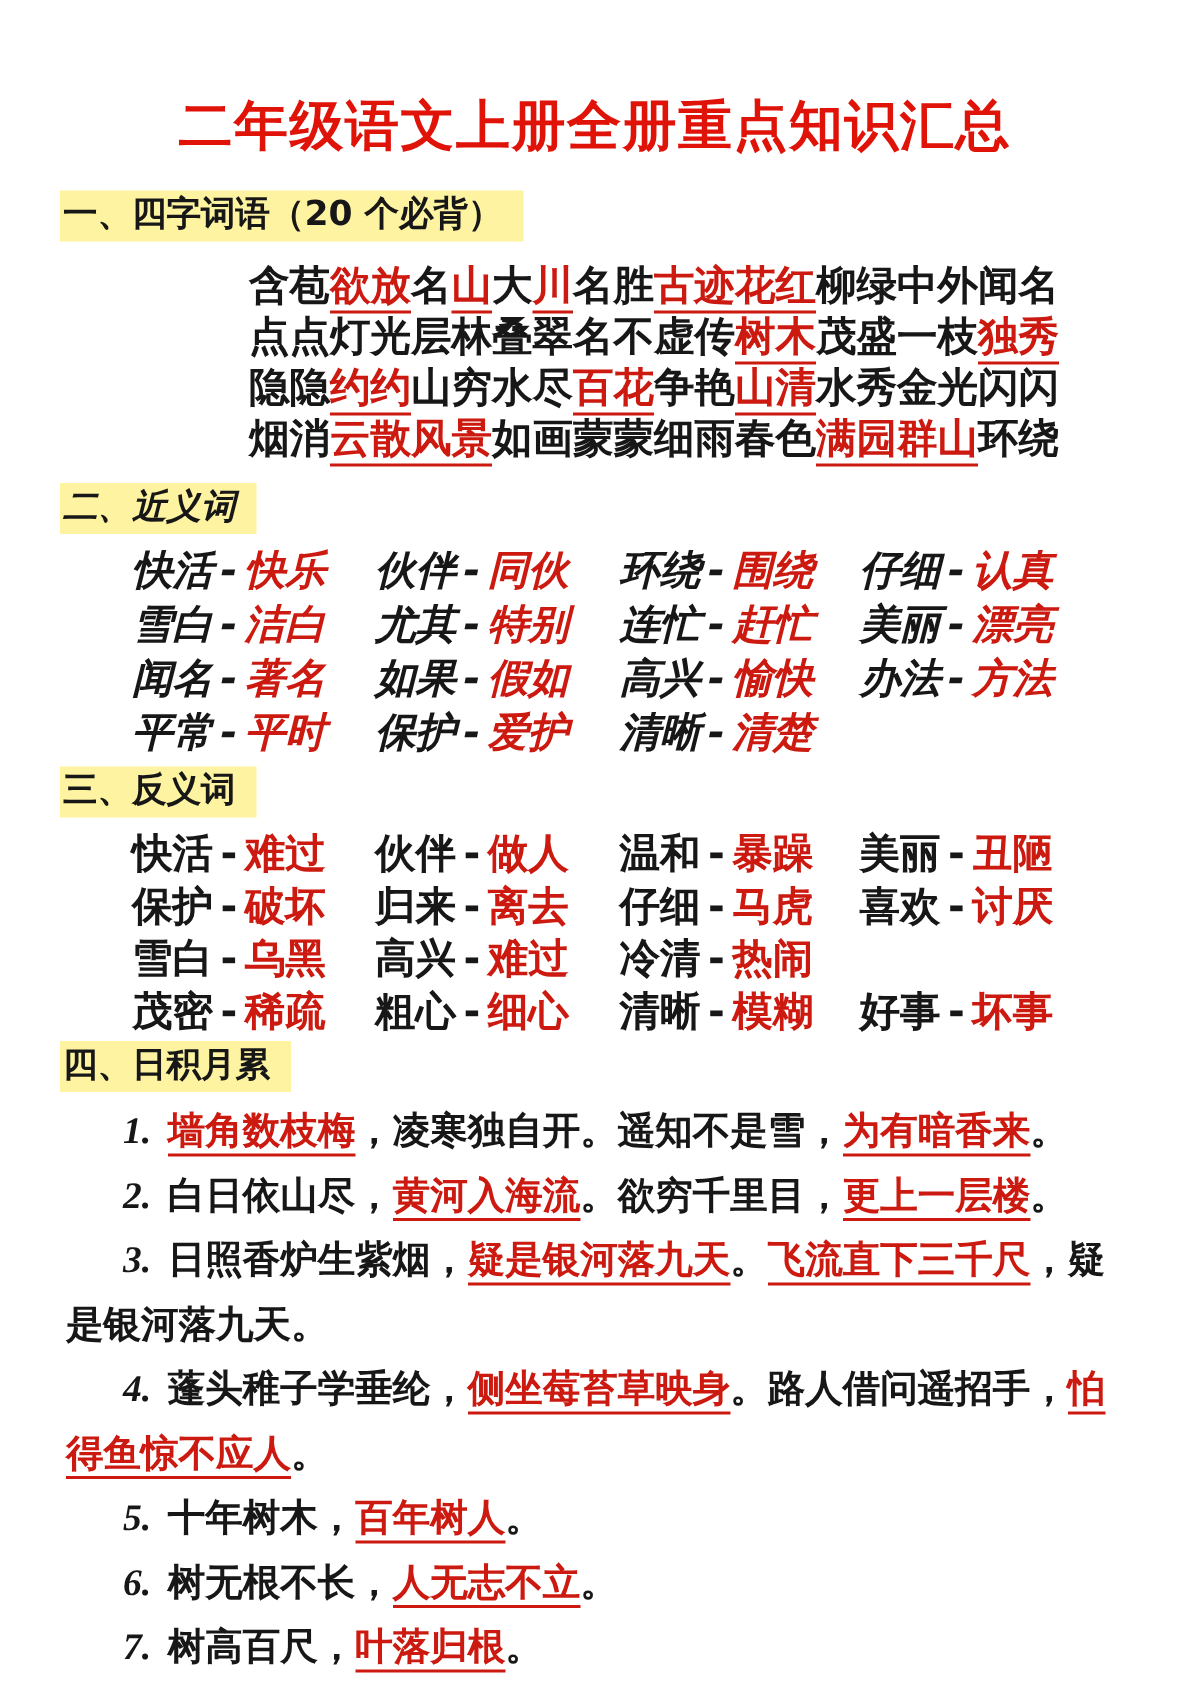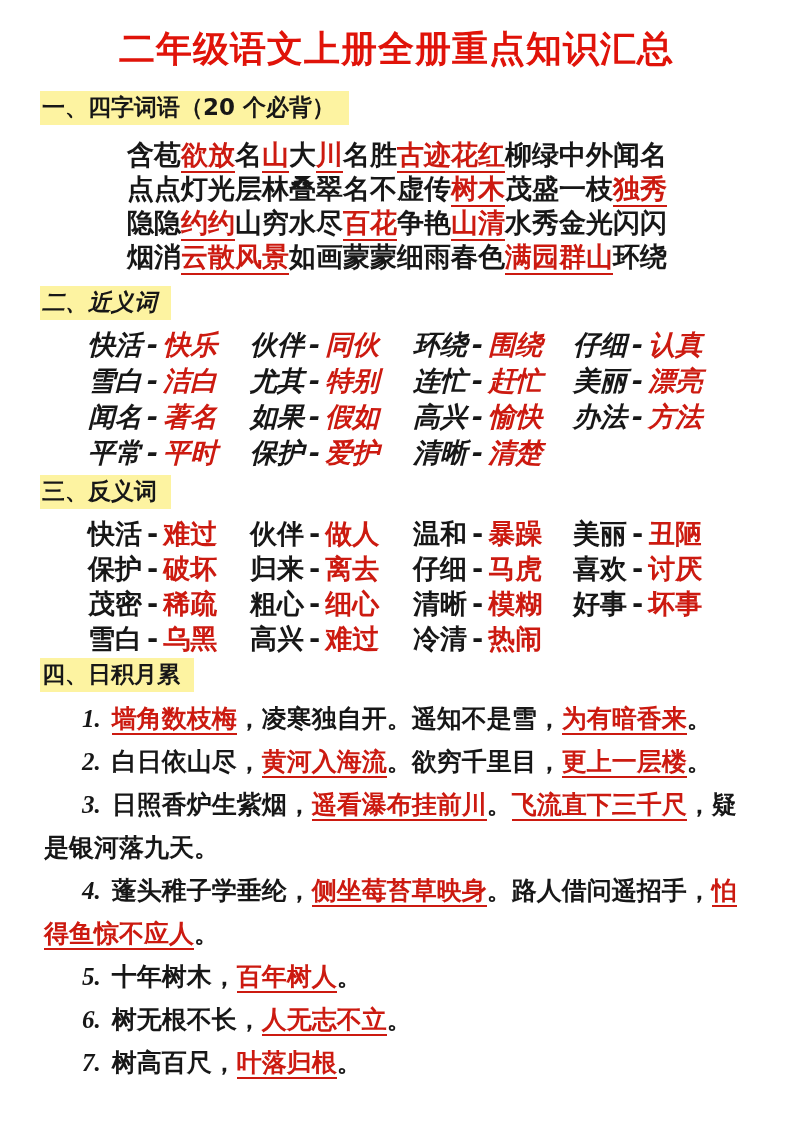--- a/index.html
+++ b/index.html
@@ -10,40 +10,40 @@
     --page-bg:#ffffff;
   }
   *{box-sizing:border-box;}
   html,body{margin:0;padding:0;}
   body{
     width:793px;height:1122px;background:var(--page-bg);
     font-family:"DejaVu Sans",sans-serif;
   }
   .page{
     width:793px;height:1122px;background:var(--page-bg);
-    padding:24px 44px 0 44px;overflow:hidden;
+    padding:60px 44px 0 44px;overflow:hidden;
   }
   h1.title{
     margin:0;text-align:center;color:var(--title-red);
     font-size:36px;line-height:50px;font-weight:bold;letter-spacing:1px;
   }
   .heading{
     display:inline-block;background:var(--highlight-yellow);
     color:var(--text-black);font-weight:bold;font-size:23px;
     line-height:31px;padding:1px 14px 2px 2px;margin-left:-4px;
   }
   .section{margin:0;}
   #section-four-char-words{margin-top:17px;}
   #section-synonyms{margin-top:12px;font-style:italic;}
   #section-antonyms{margin-top:4px;}
   #section-accumulation{margin-top:2px;}
   
   .wgrid{width:618px;margin:13px 0 0 44px;}
   .wrow{
-    display:flex;justify-content:center;
+    display:flex;justify-content:flex-end;
     font-size:27px;line-height:34px;font-weight:bold;color:var(--text-black);
   }
   .word{white-space:nowrap;}
   
   .pgrid{margin:7px 0 0 44px;}
   .prow{
     display:grid;grid-template-columns:162px 163px 160px auto;
     font-size:27px;font-weight:bold;color:var(--text-black);
   }
   #section-synonyms .prow{line-height:36px;}
@@ -138,38 +138,38 @@
             <span class="pair"><span class="blk">温和</span><span class="dash">-</span><span class="red">暴躁</span></span>
             <span class="pair"><span class="blk">美丽</span><span class="dash">-</span><span class="red">丑陋</span></span>
           </div>
           <div class="prow">
             <span class="pair"><span class="blk">保护</span><span class="dash">-</span><span class="red">破坏</span></span>
             <span class="pair"><span class="blk">归来</span><span class="dash">-</span><span class="red">离去</span></span>
             <span class="pair"><span class="blk">仔细</span><span class="dash">-</span><span class="red">马虎</span></span>
             <span class="pair"><span class="blk">喜欢</span><span class="dash">-</span><span class="red">讨厌</span></span>
           </div>
           <div class="prow">
+            <span class="pair"><span class="blk">雪白</span><span class="dash">-</span><span class="red">乌黑</span></span>
+            <span class="pair"><span class="blk">高兴</span><span class="dash">-</span><span class="red">难过</span></span>
+            <span class="pair"><span class="blk">冷清</span><span class="dash">-</span><span class="red">热闹</span></span>
+          </div>
+          <div class="prow">
             <span class="pair"><span class="blk">茂密</span><span class="dash">-</span><span class="red">稀疏</span></span>
             <span class="pair"><span class="blk">粗心</span><span class="dash">-</span><span class="red">细心</span></span>
             <span class="pair"><span class="blk">清晰</span><span class="dash">-</span><span class="red">模糊</span></span>
             <span class="pair"><span class="blk">好事</span><span class="dash">-</span><span class="red">坏事</span></span>
-          </div>
-          <div class="prow">
-            <span class="pair"><span class="blk">雪白</span><span class="dash">-</span><span class="red">乌黑</span></span>
-            <span class="pair"><span class="blk">高兴</span><span class="dash">-</span><span class="red">难过</span></span>
-            <span class="pair"><span class="blk">冷清</span><span class="dash">-</span><span class="red">热闹</span></span>
           </div>
         </div>
       </div>
       <div class="section" id="section-accumulation">
         <div><span class="heading">四、日积月累</span></div>
         <div class="items">
           <p class="item"><span class="num">1.</span><span class="red u">墙角数枝梅</span><span class="blk">，凌寒独自开。遥知不是雪，</span><span class="red u">为有暗香来</span><span class="blk">。</span></p>
           <p class="item"><span class="num">2.</span><span class="blk">白日依山尽，</span><span class="red u">黄河入海流</span><span class="blk">。欲穷千里目，</span><span class="red u">更上一层楼</span><span class="blk">。</span></p>
-          <p class="item"><span class="num">3.</span><span class="blk">日照香炉生紫烟，</span><span class="red u">遥看瀑布挂前川</span><span class="blk">。</span><span class="red u">飞流直下三千尺</span><span class="blk">，疑是银河落九天。</span></p>
+          <p class="item"><span class="num">3.</span><span class="blk">日照香炉生紫烟，</span><span class="red u">疑是银河落九天</span><span class="blk">。</span><span class="red u">飞流直下三千尺</span><span class="blk">，疑是银河落九天。</span></p>
           <p class="item"><span class="num">4.</span><span class="blk">蓬头稚子学垂纶，</span><span class="red u">侧坐莓苔草映身</span><span class="blk">。路人借问遥招手，</span><span class="red u">怕得鱼惊不应人</span><span class="blk">。</span></p>
           <p class="item"><span class="num">5.</span><span class="blk">十年树木，</span><span class="red u">百年树人</span><span class="blk">。</span></p>
           <p class="item"><span class="num">6.</span><span class="blk">树无根不长，</span><span class="red u">人无志不立</span><span class="blk">。</span></p>
           <p class="item"><span class="num">7.</span><span class="blk">树高百尺，</span><span class="red u">叶落归根</span><span class="blk">。</span></p>
         </div>
       </div>
     </div>
 </div>
 
 </body></html>

